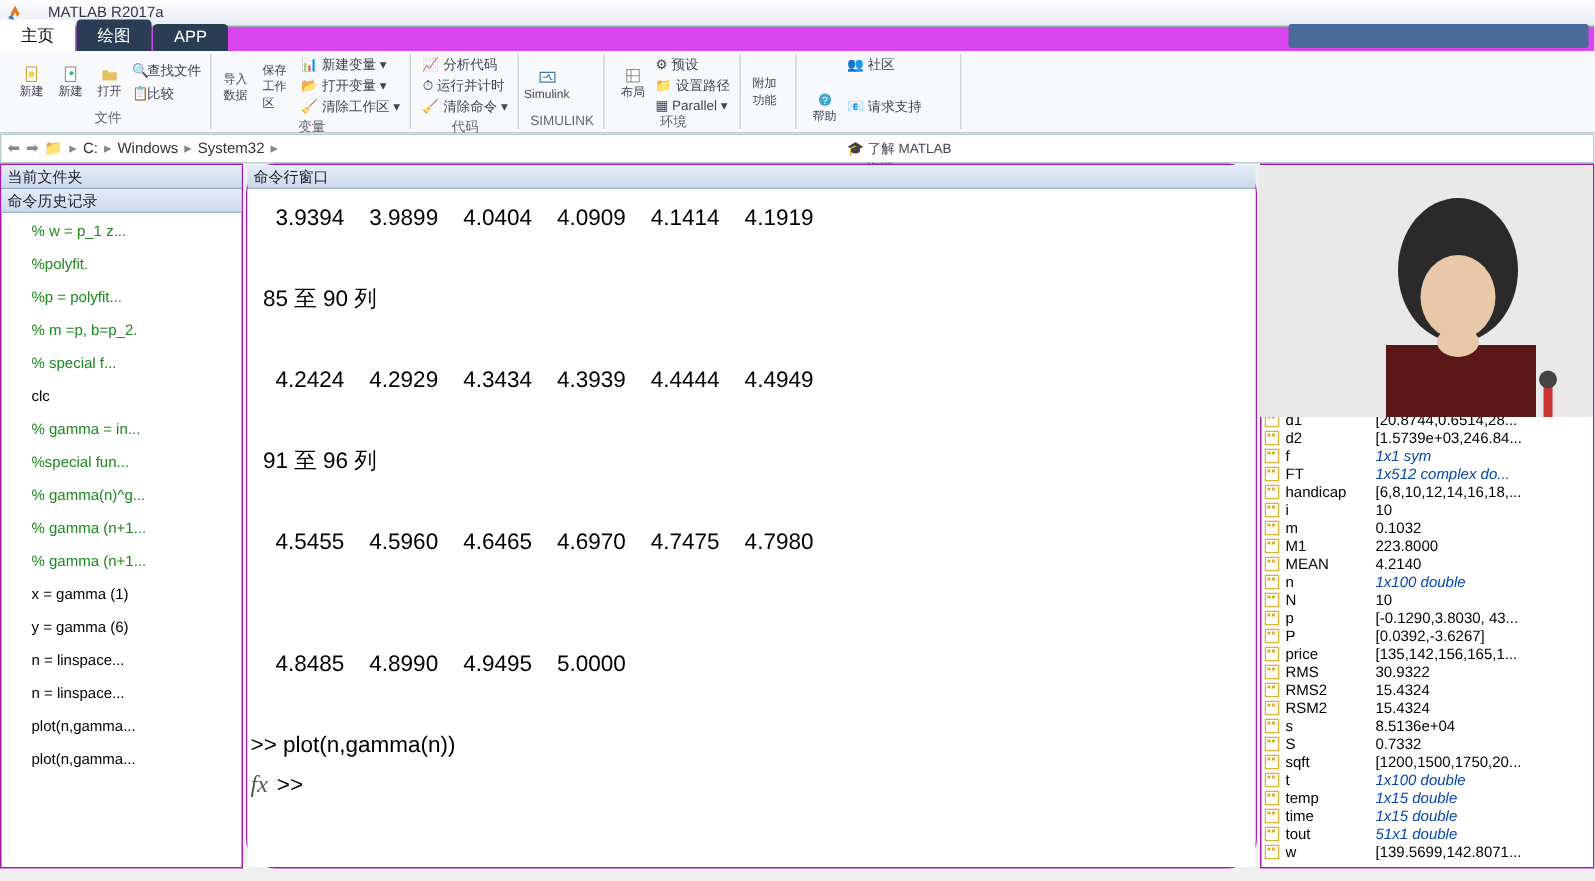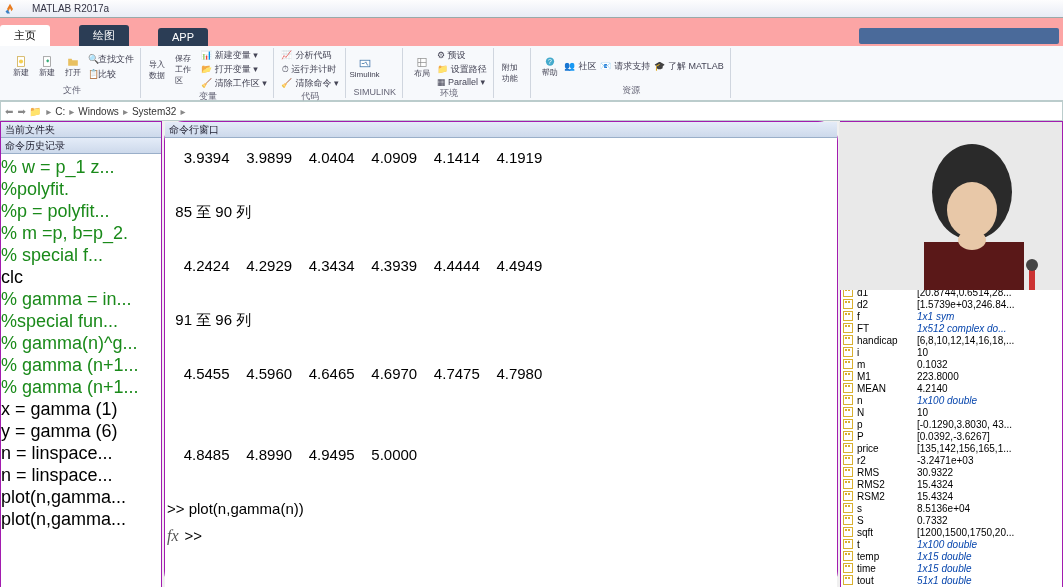--- a/index.html
+++ b/index.html
@@ -1,34 +1,34 @@
 <!DOCTYPE html>
 <html><head>
 <meta charset="utf-8">
 <style>
 * { margin: 0; padding: 0; box-sizing: border-box; font-family: "Microsoft YaHei", Arial, sans-serif; }
 body { width: 1063px; height: 587px; background: #f0f0f0; overflow: hidden; font-size: 11px; }
 .titlebar { height: 18px; background: linear-gradient(#fdfdfe,#e8ecf5); border-bottom: 1px solid #9aa; display: flex; align-items: center; padding-left: 4px; color: #334; font-size: 10px; }
-.tabs { height: 28px; background: #fca5a5; display: flex; align-items: flex-end; gap: 28px; }
+.tabs { height: 16px; background: #d946ef; display: flex; align-items: flex-end; }
 .tab { padding: 3px 14px; font-size: 11px; color: #fff; background: #2b3d55; border-top-left-radius: 3px; border-top-right-radius: 3px; margin-right: 1px; }
 .tab.active { background: #fff; color: #000; }
 .ribbon { height: 55px; background: #f7f9fc; border-bottom: 1px solid #bcc; display: flex; padding: 2px 4px; gap: 2px; }
 .ribbon-group { border-right: 1px solid #d0d6df; padding: 1px 6px; display: flex; flex-direction: column; justify-content: space-between; font-size: 9px; color: #555; }
 .ribbon-group .icons { display: flex; gap: 4px; align-items: center; flex:1; }
 .ribbon-group .label { text-align: center; color: #667; }
 .ribbon-ico { width: 22px; height: 22px; display: flex; flex-direction: column; align-items: center; justify-content: center; font-size: 8px; color: #445; }
 .ribbon-ico svg { width: 16px; height: 16px; }
 .ribbon-ico.big svg { width: 20px; height: 20px; }
 .breadcrumb { height: 20px; background: #fff; border: 1px solid #bcc; display: flex; align-items: center; font-size: 10px; padding: 0 4px; color: #333; gap: 4px; }
 .breadcrumb .arrow { color: #888; }
 .main { display: flex; height: 470px; }
 .pane { background: #fff; border: 1px solid #a21caf; display: flex; flex-direction: column; }
 .pane-header { height: 16px; background: linear-gradient(#e4ecf8,#cdd9eb); border-bottom: 1px solid #9aafc9; font-size: 10px; padding-left: 4px; color: #223; display: flex; align-items: center; }
 .left { width: 162px; }
-.left .hist { flex:1; overflow: hidden; padding: 2px 0; font-family: Consolas, monospace; font-size: 18px; line-height: 22px; }
+.left .hist { flex:1; overflow: hidden; padding: 2px 20px; font-family: Consolas, monospace; font-size: 10px; line-height: 22px; }
 .left .hist .c { color: #1a8a1a; }
 .left .hist .k { color: #000; }
 .center { flex: 1; margin: 0 2px; border-radius: 20px; }
 .cmd { flex:1; background: #fff; padding: 6px 2px; font-family: Consolas, "Courier New", monospace; font-size: 15px; line-height: 27px; color: #000; overflow: hidden; }
 .cmd .row { white-space: pre; }
 .cmd .blue { color: #0000ff; }
 .cmd .prompt { display: flex; align-items: center; }
 .cmd .fx { font-style: italic; font-family: "Times New Roman", serif; font-size: 16px; margin-right: 6px; color: #555; }
 .right { width: 223px; position: relative; }
 .webcam { position: absolute; top: 0; right: 0; width: 223px; height: 168px; background: #ededed; display:flex; align-items:center; justify-content:center; overflow:hidden; }
@@ -171,21 +171,21 @@
   </div>
   <div class="ribbon-group">
     <div class="icons">
       <div class="ribbon-ico big">
           <svg viewBox="0 0 16 16">
             <circle cx="8" cy="8" r="6" fill="#4ac"></circle>
             <text x="8" y="12" text-anchor="middle" fill="#fff" font-size="10">?</text>
           </svg>
           <span>帮助</span>
         </div>
-      <div style="display:flex;flex-direction:row;gap:4px;font-size:9px;color:#445">
+      <div style="display:flex;flex-direction:column;gap:15px;font-size:9px;color:#445">
         <div>👥 <span>社区</span></div>
         <div>📧 <span>请求支持</span></div>
         <div>🎓 <span>了解 MATLAB</span></div>
       </div>
     </div>
     <div class="label">资源</div>
   </div>
 </div>
 
 <div class="breadcrumb">
@@ -434,29 +434,20 @@
               </svg></span>
             <span class="nm">price</span>
             <span class="vl ">[135,142,156,165,1...</span>
           </div>
           <div class="ws-row">
             <span class="ico"><svg viewBox="0 0 10 10">
                 <rect x="0.5" y="0.5" width="9" height="9" fill="#fff" stroke="#d9b030"></rect>
                 <rect x="2" y="2" width="2" height="2" fill="#d9b030"></rect>
                 <rect x="5" y="2" width="2" height="2" fill="#d9b030"></rect>
               </svg></span>
-            <span class="nm">r2</span>
-            <span class="vl ">-3.2471e+03</span>
-          </div>
-          <div class="ws-row">
-            <span class="ico"><svg viewBox="0 0 10 10">
-                <rect x="0.5" y="0.5" width="9" height="9" fill="#fff" stroke="#d9b030"></rect>
-                <rect x="2" y="2" width="2" height="2" fill="#d9b030"></rect>
-                <rect x="5" y="2" width="2" height="2" fill="#d9b030"></rect>
-              </svg></span>
             <span class="nm">RMS</span>
             <span class="vl ">30.9322</span>
           </div>
           <div class="ws-row">
             <span class="ico"><svg viewBox="0 0 10 10">
                 <rect x="0.5" y="0.5" width="9" height="9" fill="#fff" stroke="#d9b030"></rect>
                 <rect x="2" y="2" width="2" height="2" fill="#d9b030"></rect>
                 <rect x="5" y="2" width="2" height="2" fill="#d9b030"></rect>
               </svg></span>
             <span class="nm">RMS2</span>

